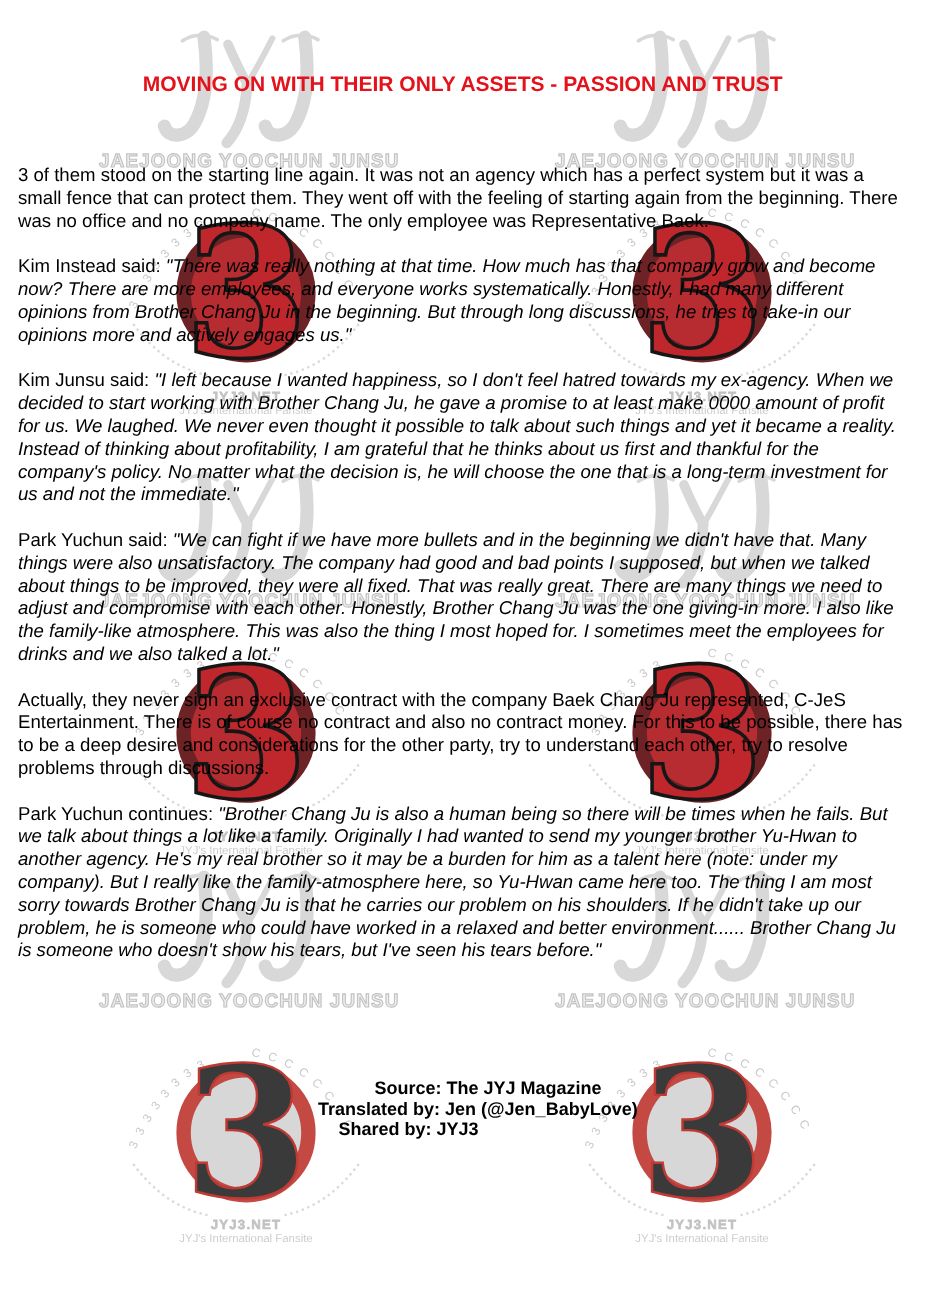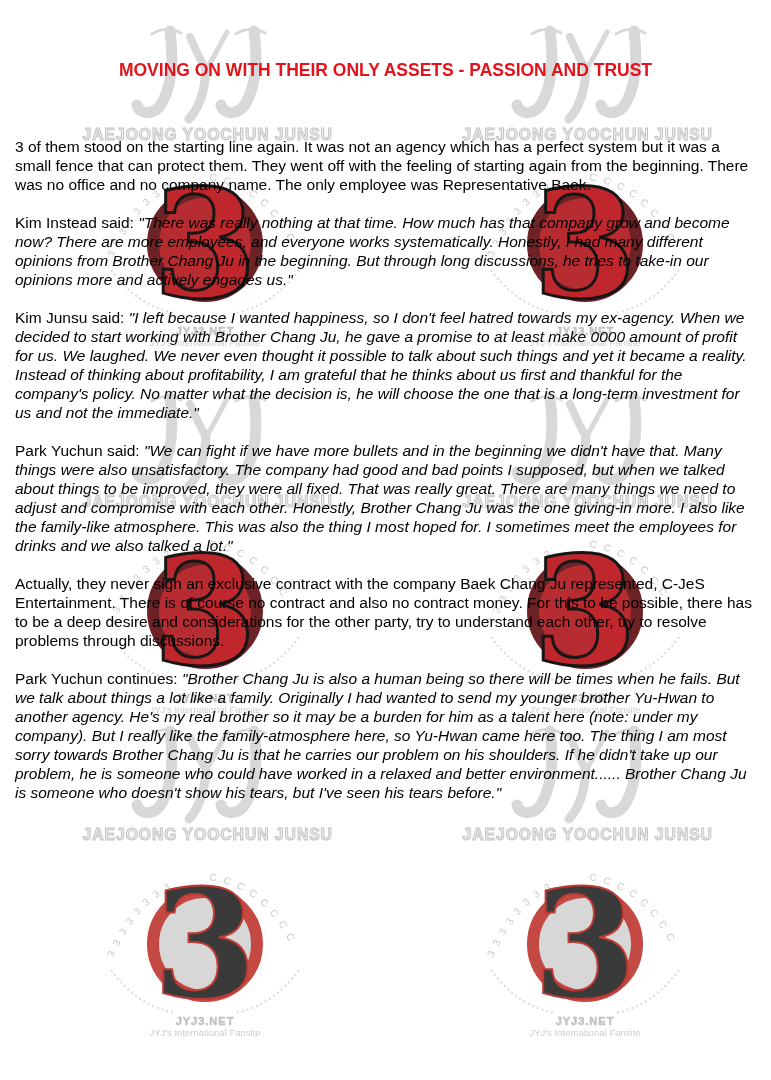--- a/index.html
+++ b/index.html
@@ -213,15 +213,20 @@
 
     <div class="article">
       <p><span>3 of them stood on the starting line again. It was not an agency which has a perfect system but it was a small fence that can protect them. They went off with the feeling of starting again from the beginning. There was no office and no company name. The only employee was Representative Baek.</span><span class="quote"></span></p>
       <p><span>Kim Instead said: </span><span class="quote">"There was really nothing at that time. How much has that company grow and become now? There are more employees, and everyone works systematically. Honestly, I had many different opinions from Brother Chang Ju in the beginning. But through long discussions, he tries to take-in our opinions more and actively engages us."</span></p>
       <p><span>Kim Junsu said: </span><span class="quote">"I left because I wanted happiness, so I don't feel hatred towards my ex-agency. When we decided to start working with Brother Chang Ju, he gave a promise to at least make 0000 amount of profit for us. We laughed. We never even thought it possible to talk about such things and yet it became a reality. Instead of thinking about profitability, I am grateful that he thinks about us first and thankful for the company's policy. No matter what the decision is, he will choose the one that is a long-term investment for us and not the immediate."</span></p>
       <p><span>Park Yuchun said: </span><span class="quote">"We can fight if we have more bullets and in the beginning we didn't have that. Many things were also unsatisfactory. The company had good and bad points I supposed, but when we talked about things to be improved, they were all fixed. That was really great. There are many things we need to adjust and compromise with each other. Honestly, Brother Chang Ju was the one giving-in more. I also like the family-like atmosphere. This was also the thing I most hoped for. I sometimes meet the employees for drinks and we also talked a lot."</span></p>
       <p><span>Actually, they never sign an exclusive contract with the company Baek Chang Ju represented, C-JeS Entertainment. There is of course no contract and also no contract money. For this to be possible, there has to be a deep desire and considerations for the other party, try to understand each other, try to resolve problems through discussions.</span><span class="quote"></span></p>
       <p><span>Park Yuchun continues: </span><span class="quote">"Brother Chang Ju is also a human being so there will be times when he fails. But we talk about things a lot like a family. Originally I had wanted to send my younger brother Yu-Hwan to another agency. He's my real brother so it may be a burden for him as a talent here (note: under my company). But I really like the family-atmosphere here, so Yu-Hwan came here too. The thing I am most sorry towards Brother Chang Ju is that he carries our problem on his shoulders. If he didn't take up our problem, he is someone who could have worked in a relaxed and better environment...... Brother Chang Ju is someone who doesn't show his tears, but I've seen his tears before."</span></p>
     </div>
 
+    <div class="footer">
+      <div class="fl1">Source: The JYJ Magazine</div>
+      <div class="fl2">Translated by: Jen (@Jen_BabyLove)</div>
+      <div class="fl3">Shared by: JYJ3</div>
+    </div>
   </div>
 
 </div>
 
 </body></html>

